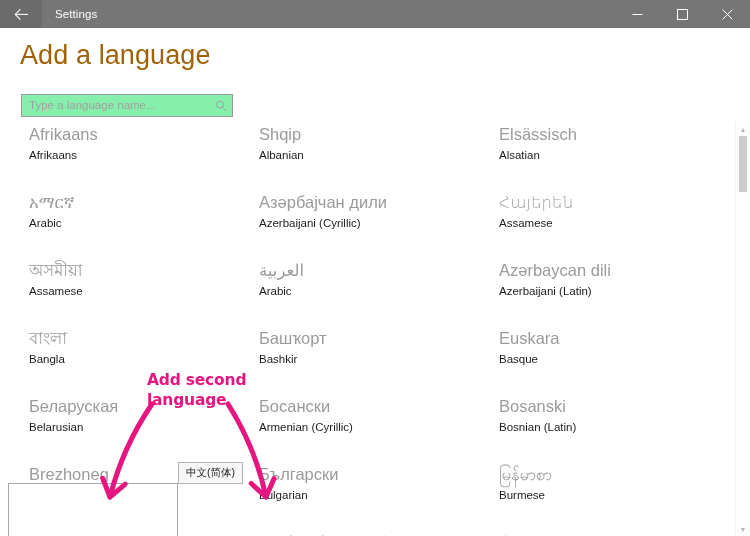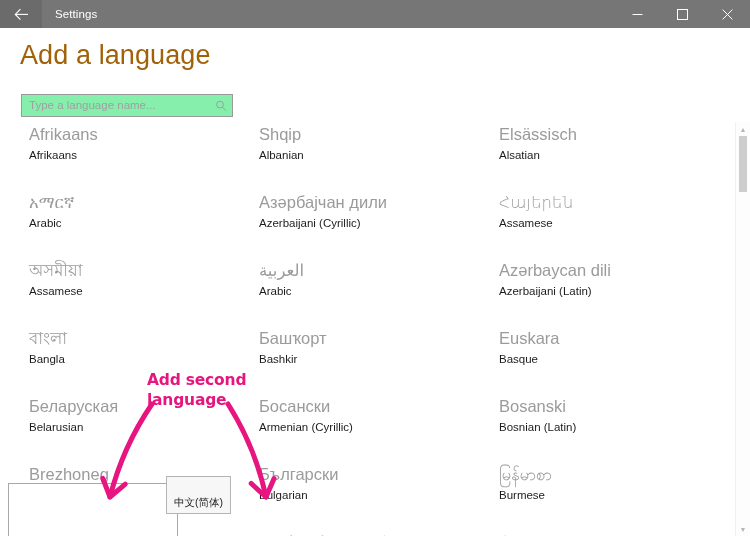--- a/index.html
+++ b/index.html
@@ -204,31 +204,30 @@
     top: 14px;
     width: 8px;
     height: 56px;
     background: #cdcdcd;
     cursor: pointer;
   }
 
   
   .tooltip {
     position: absolute;
-    left: 166px;
+    left: 178px;
     top: 462px;
-    padding: 19px 7px 4px 7px;
+    padding: 3px 7px 4px 7px;
     background: #f7f7f7;
     border: 1px solid #b4b4b4;
     font-size: 10.5px;
     color: #1c1c1c;
     white-space: nowrap;
     z-index: 8;
     line-height: 13px;
-    margin-top: 14px;
   }
 
   
   .annot-layer {
     position: absolute;
     left: 0; top: 0;
     width: 750px;
     height: 536px;
     z-index: 20;
     pointer-events: none;

